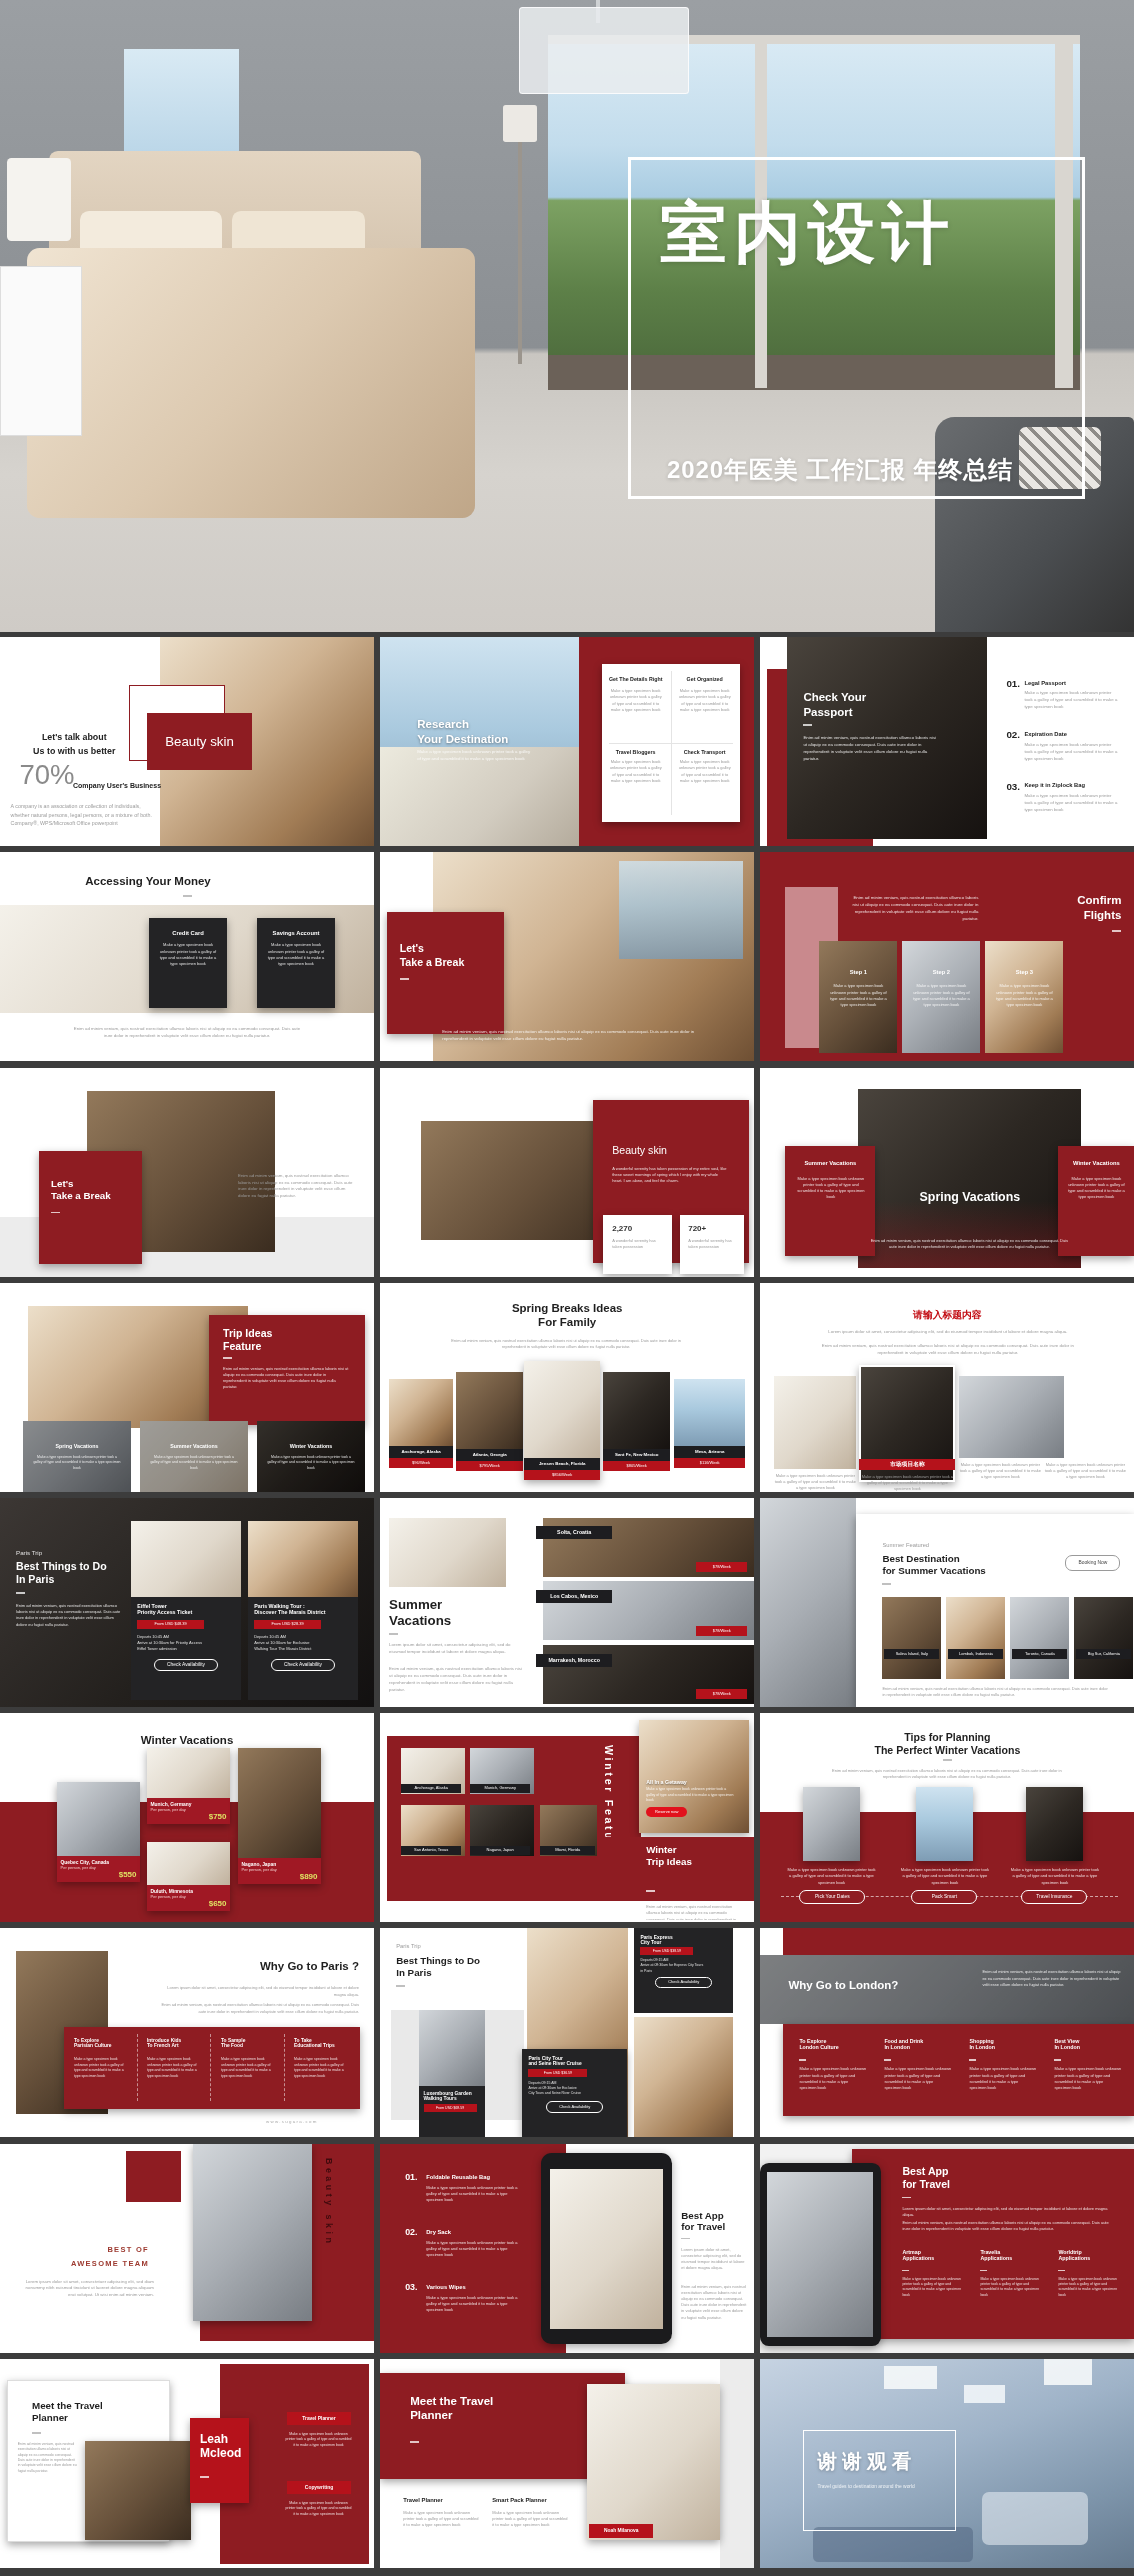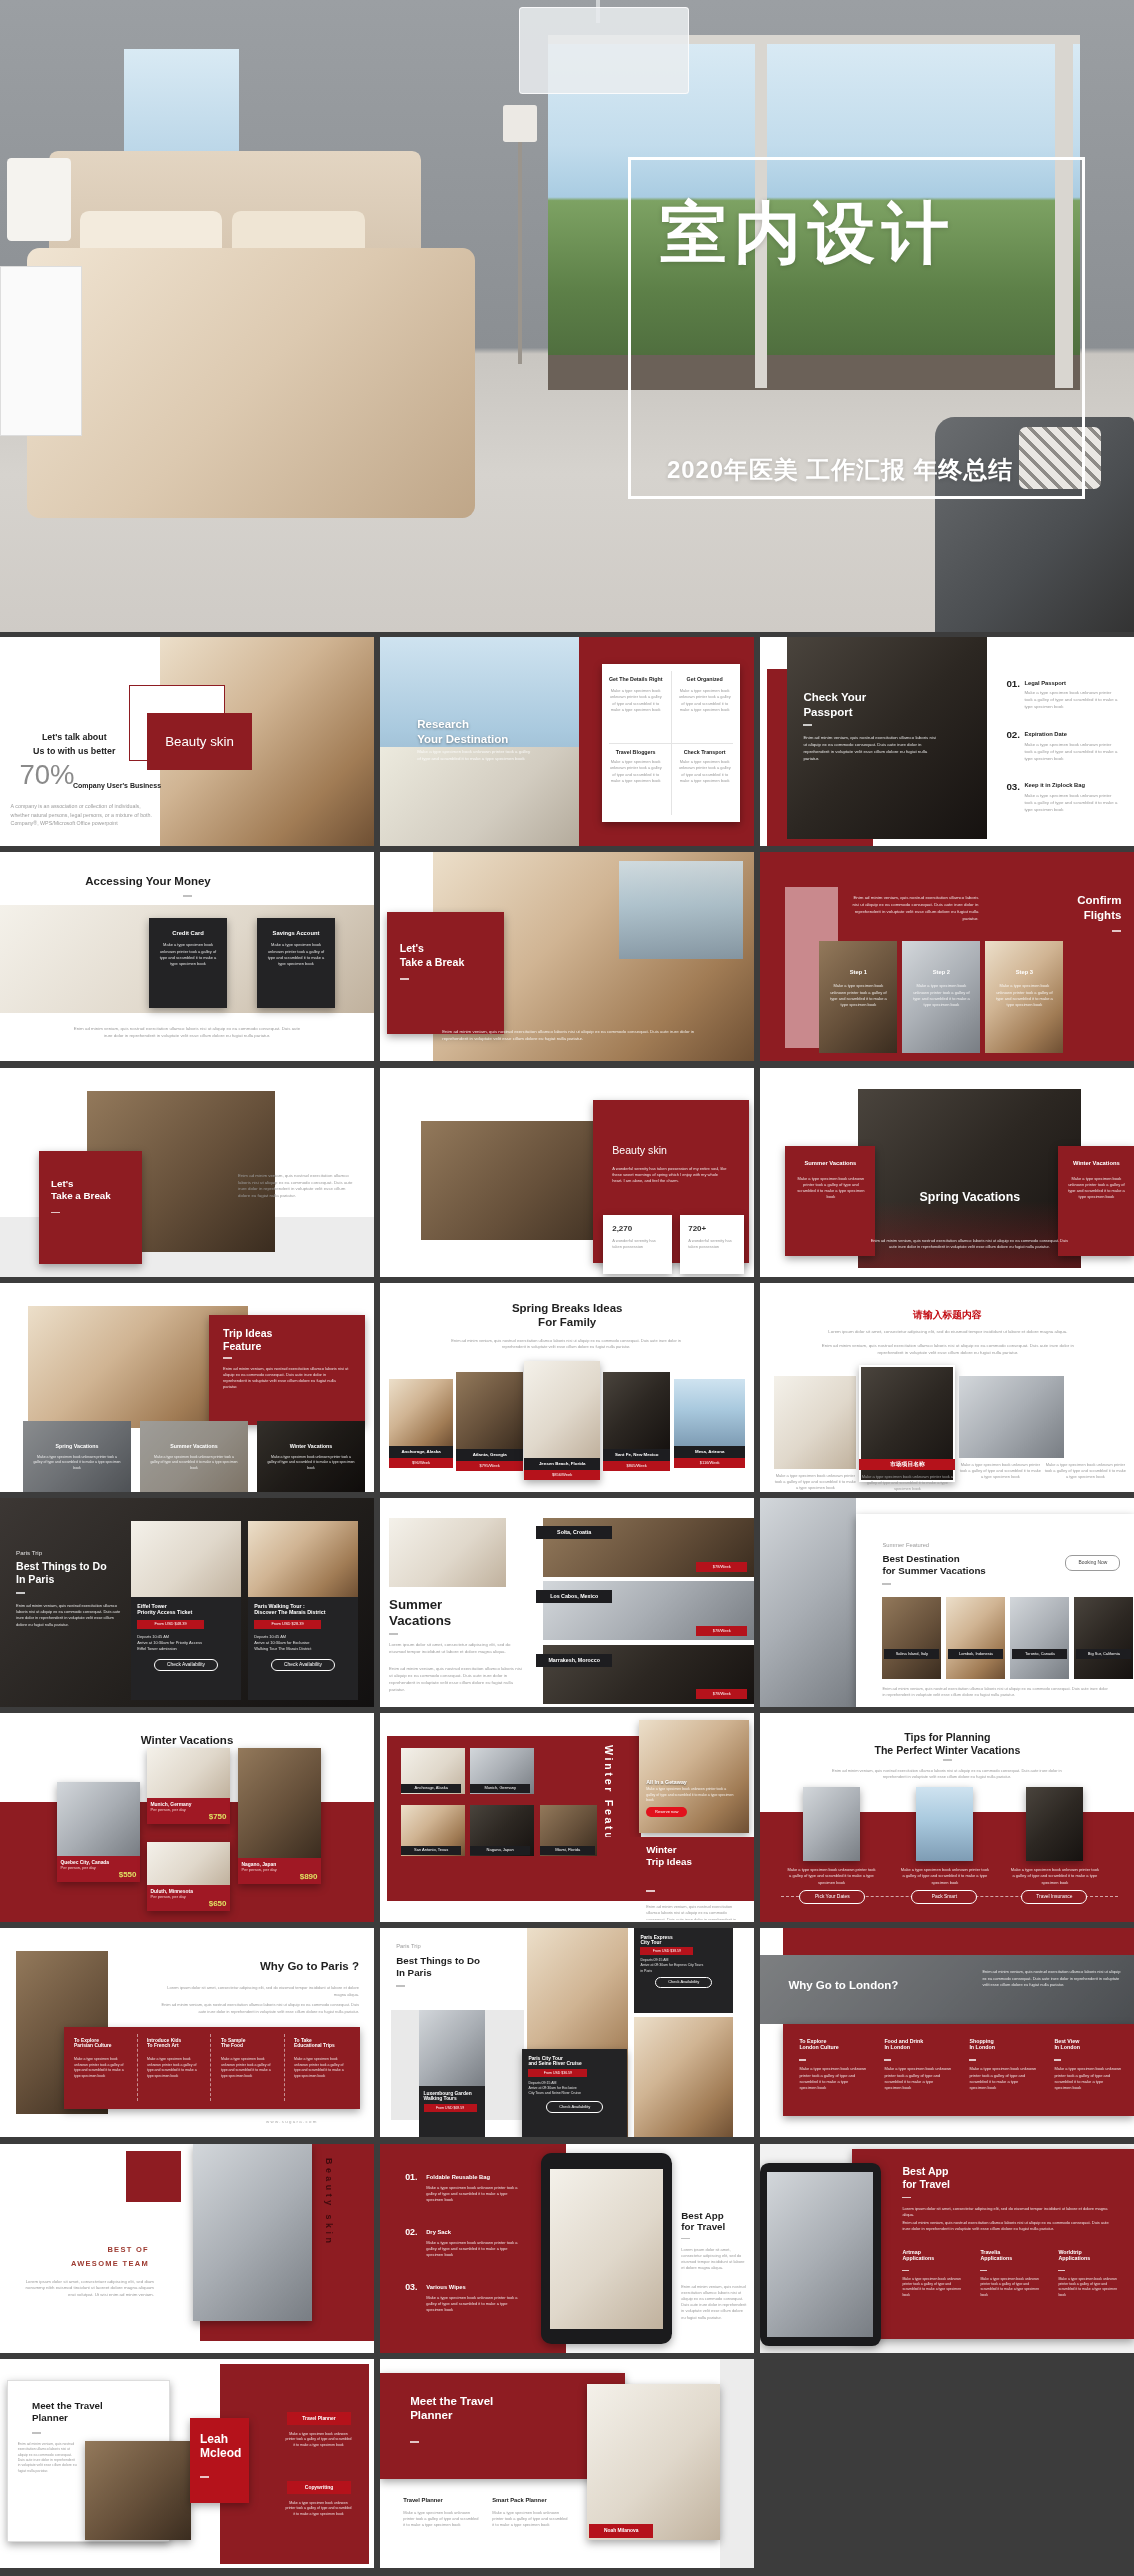--- a/index.html
+++ b/index.html
@@ -575,15 +575,27 @@
 Planner</div>
   <div class="ab dashw" style="left:30px;top:82px"></div>
   <div class="ab pF shad" style="left:207px;top:25px;width:133px;height:156px"></div>
   <div class="ab b" style="left:23px;top:138px;font-size:5.8px;color:#222">Travel Planner</div>
   <div class="ab mic" style="left:23px;top:151px;width:78px;font-size:4px">Make a type specimen book unknown printer took a galley of type and scrambled it to make a type specimen book</div>
   <div class="ab b" style="left:112px;top:138px;font-size:5.8px;color:#222">Smart Pack Planner</div>
   <div class="ab mic" style="left:112px;top:151px;width:78px;font-size:4px">Make a type specimen book unknown printer took a galley of type and scrambled it to make a type specimen book</div>
   <div class="ab red2 w b ctr" style="left:209px;top:165px;width:64px;height:14px;line-height:14px;font-size:4.9px">Noah Milanova</div>
 </section>
 
+<section class="sl">
+  <div class="ab pG" style="inset:0">
+    <div class="ab" style="left:124px;top:7px;width:53px;height:23px;background:rgba(245,248,250,.9)"></div>
+    <div class="ab" style="left:204px;top:26.6px;width:41px;height:17.7px;background:rgba(245,248,250,.85)"></div>
+    <div class="ab" style="left:284px;top:0;width:48px;height:26.6px;background:rgba(245,248,250,.9)"></div>
+    <div class="ab" style="left:53px;top:168px;width:160px;height:35px;background:rgba(70,90,120,.45);border-radius:5.3px"></div>
+    <div class="ab" style="left:222px;top:133px;width:106px;height:53px;background:rgba(235,240,245,.55);border-radius:7px"></div>
+  </div>
+  <div class="ab" style="left:43px;top:71px;width:151px;height:99px;border:0.9px solid #fff"></div>
+  <div class="ab b w" style="left:57px;top:89px;font-size:19.5px;letter-spacing:5.3px;text-shadow:0 0.9px 3.5px rgba(0,0,0,.25)">谢谢观看</div>
+  <div class="ab micw" style="left:57px;top:124px;width:129px;font-size:4.9px">Travel guides to destination around the world</div>
+</section>
 
 </div>
 
 
 </body></html>

